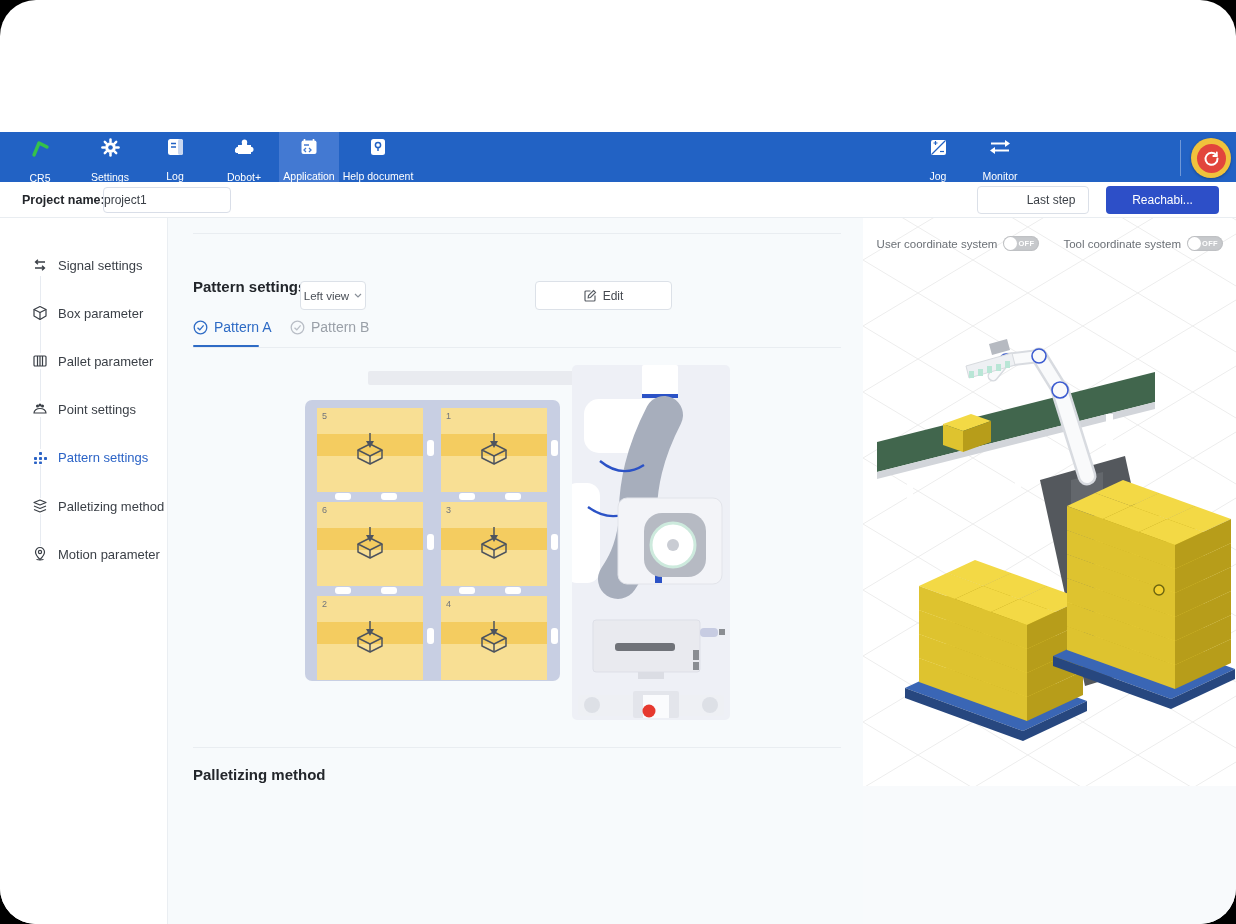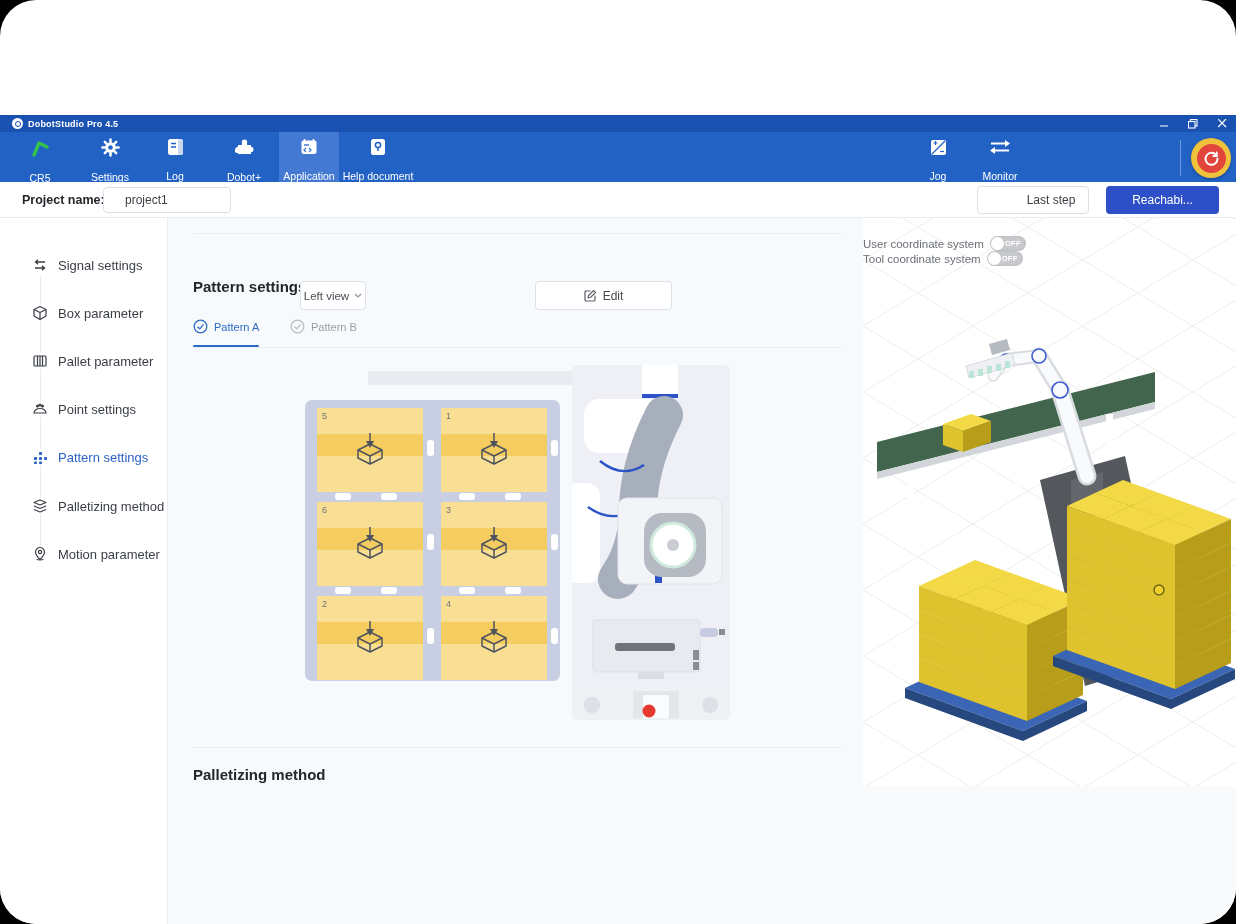--- a/index.html
+++ b/index.html
@@ -22,58 +22,58 @@
   .slider-fill{position:absolute;left:0;top:0;height:7px;width:58px;border-radius:4px;background:#3eb54b;}
   .slider-tick{position:absolute;top:8px;width:1px;height:4px;background:rgba(255,255,255,.55);}
   .slider-handle{position:absolute;left:47px;top:-4px;width:24px;height:14px;border-radius:8px;background:#f2f3f4;box-shadow:0 1px 2px rgba(0,0,0,.35);display:flex;align-items:center;justify-content:center;gap:2px;color:#6b7076;font-size:8px;font-weight:bold;}
   .speed-lbl{position:absolute;left:1042px;top:163px;width:118px;text-align:center;color:#fff;font-size:11px;font-weight:bold;}
   .tb-divider{position:absolute;left:1180px;top:8px;width:1px;height:36px;background:rgba(255,255,255,.35);}
   .estop{position:absolute;left:1191px;top:6px;width:40px;height:40px;border-radius:50%;background:#f0c23c;display:flex;align-items:center;justify-content:center;cursor:pointer;box-shadow:0 1px 3px rgba(0,0,0,.3);}
   .estop-inner{width:29px;height:29px;border-radius:50%;background:#e2453c;display:flex;align-items:center;justify-content:center;}
   
   .projectbar{position:absolute;left:0;top:182px;width:1236px;height:36px;background:#fff;border-bottom:1px solid #e9edf1;box-sizing:border-box;}
   .pj-label{position:absolute;left:22px;top:11px;font-size:12.5px;font-weight:bold;color:#23262b;}
-  .pj-input{position:absolute;left:103px;top:5px;width:128px;height:26px;box-sizing:border-box;border:1px solid #d9dee8;border-radius:4px;font-size:12px;color:#3a3f46;padding:0 21px;outline:none;font-family:"Liberation Sans",sans-serif;background:#fff;}
+  .pj-input{position:absolute;left:103px;top:5px;width:128px;height:26px;box-sizing:border-box;border:1px solid #d9dee8;border-radius:4px;font-size:12px;color:#3a3f46;padding:0 0;outline:none;font-family:"Liberation Sans",sans-serif;background:#fff;}
   .pj-info{position:absolute;left:573px;top:4px;width:387px;height:28px;box-sizing:border-box;background:#f5f6f8;border:1px solid #e3e6eb;border-radius:4px;display:flex;align-items:center;justify-content:center;font-size:11.5px;color:#44484f;white-space:nowrap;}
   .pj-last{position:absolute;left:977px;top:4px;width:112px;height:28px;box-sizing:border-box;background:#fff;border:1px solid #dbe0e8;border-radius:4px;display:flex;align-items:center;justify-content:center;font-size:12px;color:#3a3f46;cursor:pointer;padding-left:36px;}
   .pj-reach{position:absolute;left:1106px;top:4px;width:113px;height:28px;box-sizing:border-box;background:#2d4fc8;border-radius:4px;display:flex;align-items:center;justify-content:center;font-size:12px;color:#fff;cursor:pointer;}
   
   .main{position:absolute;left:0;top:218px;width:1236px;bottom:0;}
   .sidebar{position:absolute;left:0;top:0;width:168px;bottom:0;background:#fff;border-right:1px solid #eaeef2;box-sizing:border-box;}
   .side-line{position:absolute;left:40px;top:58px;width:1px;height:282px;background:#e7ebf1;}
   .sideitem{position:absolute;left:0;width:168px;height:22px;display:flex;align-items:center;cursor:pointer;}
   .sideitem .ico{width:16px;height:16px;margin-left:32px;display:flex;align-items:center;justify-content:center;background:#fff;}
   .sideitem .lbl{font-size:13px;color:#3a3f46;margin-left:10px;white-space:nowrap;}
   .sideitem.active .lbl{color:#2b63c6;}
   .content{position:absolute;left:168px;top:0;width:695px;bottom:0;background:#f7fafc;}
   .c-div{position:absolute;left:25px;width:648px;height:1px;background:#e9edf1;}
   .sec-title{position:absolute;left:25px;font-size:15px;font-weight:bold;color:#23262b;}
   .viewsel{position:absolute;left:132px;top:63px;width:66px;height:29px;box-sizing:border-box;background:#fff;border:1px solid #dce1e8;border-radius:4px;display:flex;align-items:center;justify-content:center;gap:5px;font-size:11.5px;color:#4a4f57;cursor:pointer;}
   .editbtn{position:absolute;left:367px;top:63px;width:137px;height:29px;box-sizing:border-box;background:#fff;border:1px solid #dce1e8;border-radius:4px;display:flex;align-items:center;justify-content:center;gap:6px;font-size:12px;color:#44484f;cursor:pointer;}
-  .tab{position:absolute;top:101px;display:flex;align-items:center;gap:6px;font-size:11px;cursor:pointer;}
+  .tab{position:absolute;top:101px;display:flex;align-items:center;gap:6px;font-size:14px;cursor:pointer;}
   .tab.a{left:25px;color:#2e6bc5;}
   .tab.b{left:122px;color:#9aa0a8;}
   .tab-underline{position:absolute;left:25px;top:127px;width:66px;height:2px;background:#2e6bc5;border-radius:1px;}
   
   .conveyor2d{position:absolute;left:200px;top:153px;width:212px;height:14px;background:#e9ebf0;border-radius:2px;}
   .robotcell{position:absolute;left:404px;top:147px;width:158px;height:355px;background:#eef0f6;border-radius:5px;}
   .pallet2d{position:absolute;left:137px;top:182px;width:255px;height:281px;background:#c8cfe3;border-radius:7px;}
   .pbox{position:absolute;width:106px;height:84px;background:#f8df94;overflow:visible;}
   .pbox .stripe{position:absolute;left:0;top:26px;width:106px;height:22px;background:#f4cc60;}
   .pbox .num{position:absolute;left:5px;top:3px;font-size:9px;color:#70747c;}
   .pbox .glyph{position:absolute;left:33px;top:24px;width:40px;height:40px;}
   .pill{position:absolute;background:#fff;border-radius:3px;}
   .pill.b1{left:18px;bottom:-8px;width:16px;height:7px;}
   .pill.b2{left:64px;bottom:-8px;width:16px;height:7px;}
   .pill.r1{right:-11px;top:32px;width:7px;height:16px;}
   .bottom-title{position:absolute;left:25px;top:548px;font-size:15px;font-weight:bold;color:#23262b;}
   
   .viewport{position:absolute;left:863px;top:0;width:373px;height:568px;background:#fff;cursor:grab;}
   .vp-below{position:absolute;left:863px;top:568px;right:0;bottom:0;background:#f8fafc;}
-  .toggles{position:absolute;left:0;top:18px;width:360px;display:flex;justify-content:flex-end;z-index:3;flex-direction:column;}
+  .toggles{position:absolute;left:0;top:18px;width:360px;display:flex;justify-content:flex-end;gap:24px;z-index:3;}
   .tg{display:flex;align-items:center;gap:6px;font-size:11.5px;color:#6b7076;}
   .tg-pill{width:36px;height:15px;border-radius:8px;background:#c7c9cc;position:relative;cursor:pointer;box-shadow:inset 0 0 2px rgba(0,0,0,.15);}
   .tg-knob{position:absolute;left:1px;top:1px;width:13px;height:13px;border-radius:50%;background:#fff;}
   .tg-state{position:absolute;right:5px;top:3px;font-size:7.5px;color:#fff;font-weight:bold;letter-spacing:.3px;}
   svg{display:block;}
 </style>
 </head>
 <body>
 
 <div class="screen">
@@ -85,43 +85,20 @@
           <path d="M20,12 L32,18 L20,24 L8,18 Z"></path>
           <path d="M8,18 L8,26 L20,32 L20,24"></path>
           <path d="M32,18 L32,26 L20,32"></path>
           <line x1="20" y1="1" x2="20" y2="12"></line>
         </g>
         <path d="M16,9 L24,9 L20,16 Z" fill="#4e545e"></path>
       </symbol>
     </defs>
   </svg>
 
-  <div class="titlebar">
-    <div class="logo"></div>
-    <div class="wintitle">DobotStudio Pro 4.5</div>
-    <div class="winbtns">
-      <div class="winbtn">
-        <svg width="9" height="9">
-            <line x1="0" y1="7" x2="8" y2="7" stroke="#fff" stroke-width="1.2"></line>
-          </svg>
-      </div>
-      <div class="winbtn">
-        <svg width="10" height="10" fill="none" stroke="#fff" stroke-width="1.1">
-          <rect x="2.5" y="0.5" width="6.5" height="6.5"></rect>
-            <rect x="0.5" y="2.5" width="6.5" height="6.5" fill="#1a52b1"></rect>
-        </svg>
-      </div>
-      <div class="winbtn">
-        <svg width="9" height="9" stroke="#fff" stroke-width="1.2">
-            <line x1="0" y1="0" x2="8" y2="8"></line>
-            <line x1="8" y1="0" x2="0" y2="8"></line>
-          </svg>
-      </div>
-    </div>
-  </div>
 
   <div class="toolbar">
 
     <div class="navitem" style="left:16px;width:48px;">
       <span class="ico">
         <svg width="20" height="20" fill="none" stroke="#35c24a" stroke-width="3.4" stroke-linecap="round" stroke-linejoin="round">
           <path d="M4,17 L9,5 L17,9"></path>
         </svg>
       </span>
       <span class="lbl">CR5</span>

